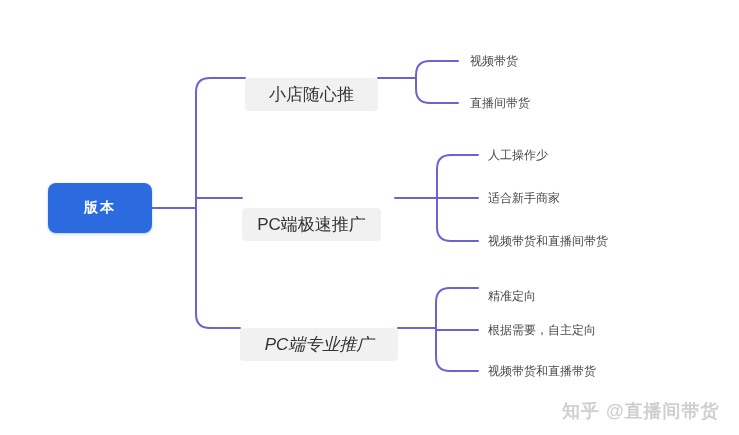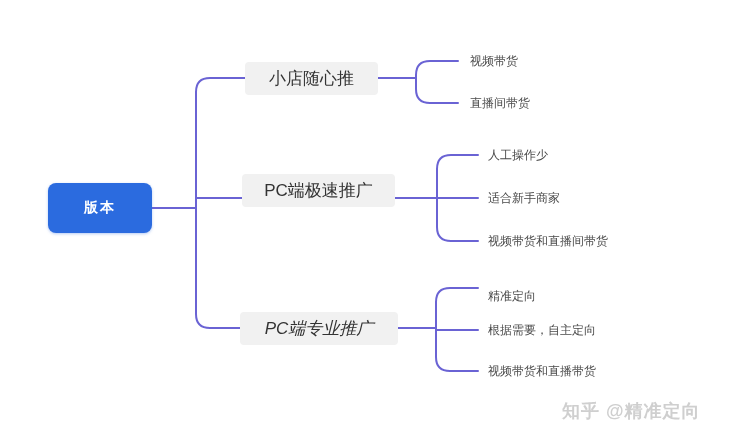--- a/index.html
+++ b/index.html
@@ -15,24 +15,24 @@
   .connectors path{stroke:var(--connector);stroke-width:2;fill:none;stroke-linecap:round;}
   .node{position:absolute;box-sizing:border-box;display:flex;align-items:center;justify-content:center;}
   .root-node{
     left:48px;top:183px;width:104px;height:50px;
     background:var(--root-bg);color:var(--root-text);
     border-radius:8px;font-size:14px;font-weight:bold;letter-spacing:2px;
     box-shadow:0 1px 3px rgba(43,107,223,0.35);
   }
   .branch-node{
     background:var(--branch-bg);color:var(--branch-text);
-    border-radius:4px;font-size:17px;font-weight:500;height:33px;
+    border-radius:4px;font-size:17px;font-weight:500;height:33px;margin-top:16px;
   }
   .branch-1{left:245px;top:62px;width:133px;}
-  .branch-2{left:242px;top:174px;width:153px;}
+  .branch-2{left:242px;top:192px;width:139px;}
   .branch-3{left:240px;top:312px;width:158px;font-style:italic;}
   .leaf{
     position:absolute;color:var(--child-text);
     font-size:12px;line-height:20px;white-space:nowrap;
   }
   .watermark{
     position:absolute;left:562px;top:399px;
     color:var(--watermark-text);font-size:18px;font-weight:bold;
     letter-spacing:1px;white-space:nowrap;
   }
@@ -72,15 +72,15 @@
   <div class="leaf" style="left:470px;top:93px">直播间带货</div>
 
   <div class="leaf" style="left:488px;top:145px">人工操作少</div>
   <div class="leaf" style="left:488px;top:188px">适合新手商家</div>
   <div class="leaf" style="left:488px;top:231px">视频带货和直播间带货</div>
 
   <div class="leaf" style="left:488px;top:286px">精准定向</div>
   <div class="leaf" style="left:488px;top:320px">根据需要，自主定向</div>
   <div class="leaf" style="left:488px;top:361px">视频带货和直播带货</div>
 
-  <div class="watermark">知乎 @精准定向</div>
+  <div class="watermark">知乎 @直播间带货</div>
 
 </div>
 
 </body></html>

